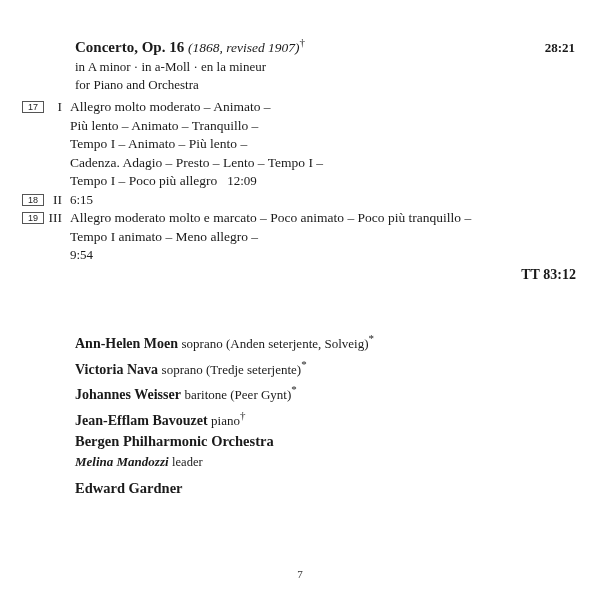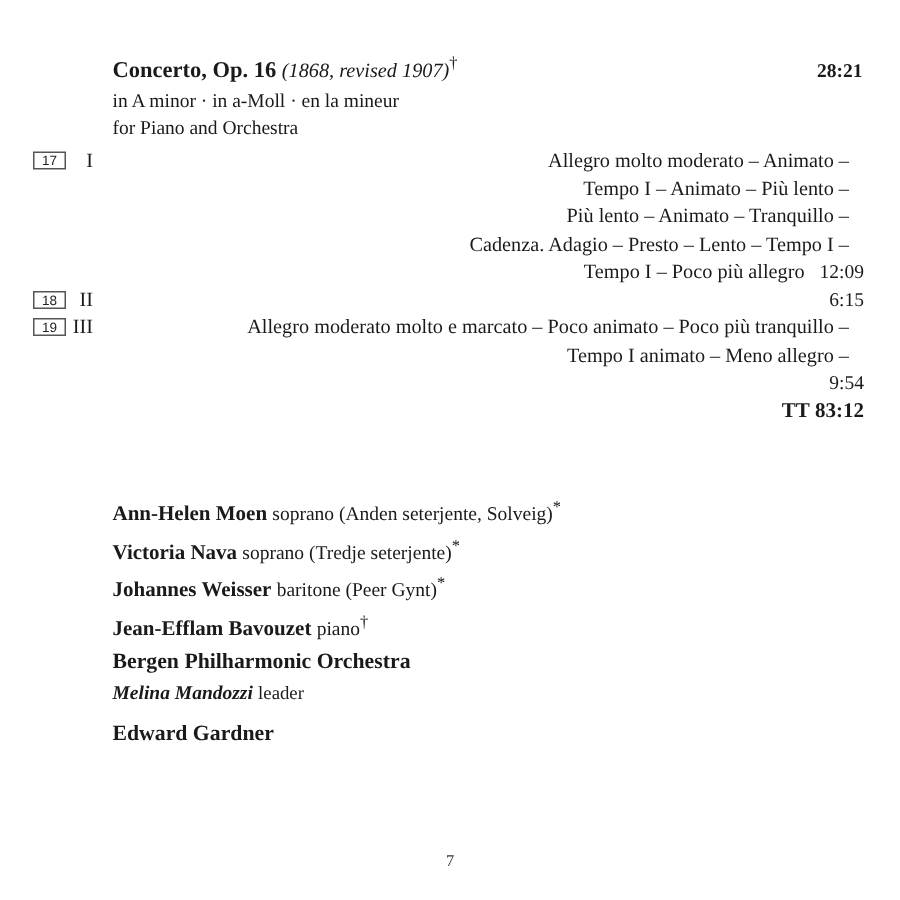--- a/index.html
+++ b/index.html
@@ -103,21 +103,21 @@
     line-height: 18.5px;
     box-sizing: border-box;
   }
   .mv-lines {
     flex: 1 1 auto;
     font-size: 13.5px;
     line-height: 18.5px;
   }
   .mv-line {
     display: flex;
-    justify-content: flex-end;
+    justify-content: flex-start;
     align-items: baseline;
   }
   .mv-text {
     padding-right: 10px;
   }
   .mv-dur {
     font-size: 13px;
     white-space: nowrap;
     padding-right: 24px;
   }
@@ -200,25 +200,25 @@
 
     <div class="mv-row">
       <div class="track-num">17</div>
       <div class="roman">I</div>
       <div class="mv-lines">
         <div class="mv-line">
           <span class="mv-text">Allegro molto moderato – Animato –</span>
           <span class="mv-dur"></span>
         </div>
         <div class="mv-line">
+          <span class="mv-text">Più lento – Animato – Tranquillo –</span>
+          <span class="mv-dur"></span>
+        </div>
+        <div class="mv-line">
           <span class="mv-text">Tempo I – Animato – Più lento –</span>
-          <span class="mv-dur"></span>
-        </div>
-        <div class="mv-line">
-          <span class="mv-text">Più lento – Animato – Tranquillo –</span>
           <span class="mv-dur"></span>
         </div>
         <div class="mv-line">
           <span class="mv-text">Cadenza. Adagio – Presto – Lento – Tempo I –</span>
           <span class="mv-dur"></span>
         </div>
         <div class="mv-line">
           <span class="mv-text">Tempo I – Poco più allegro</span>
           <span class="mv-dur">12:09</span>
         </div>

